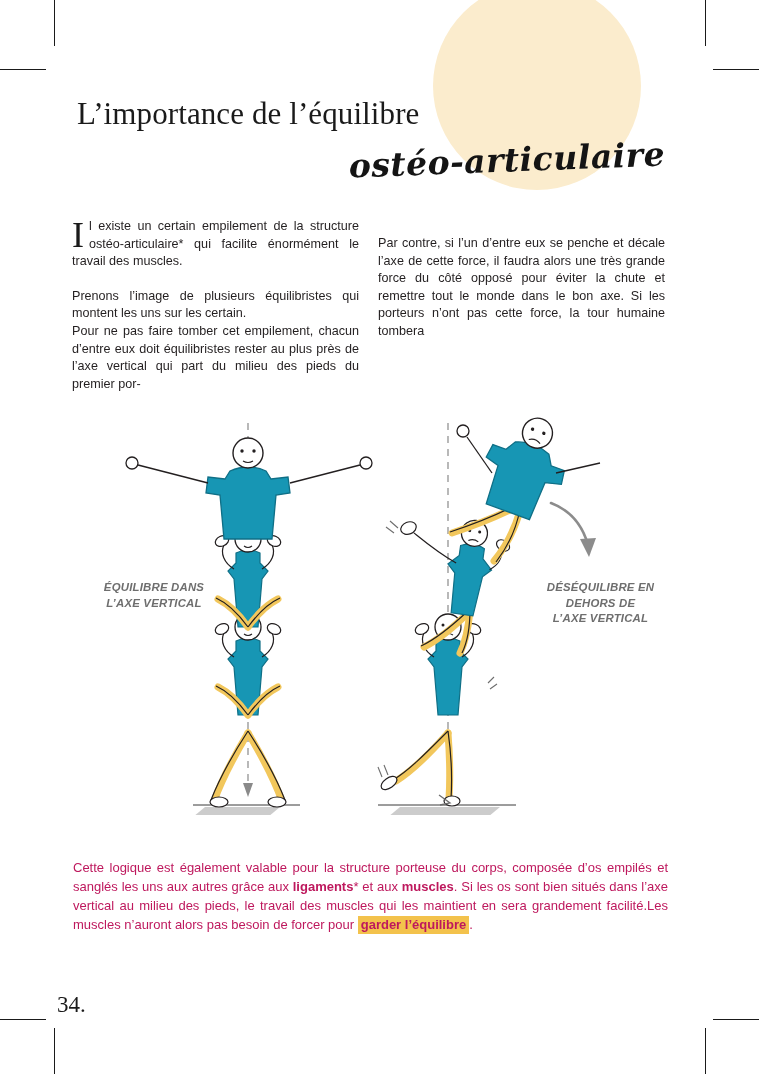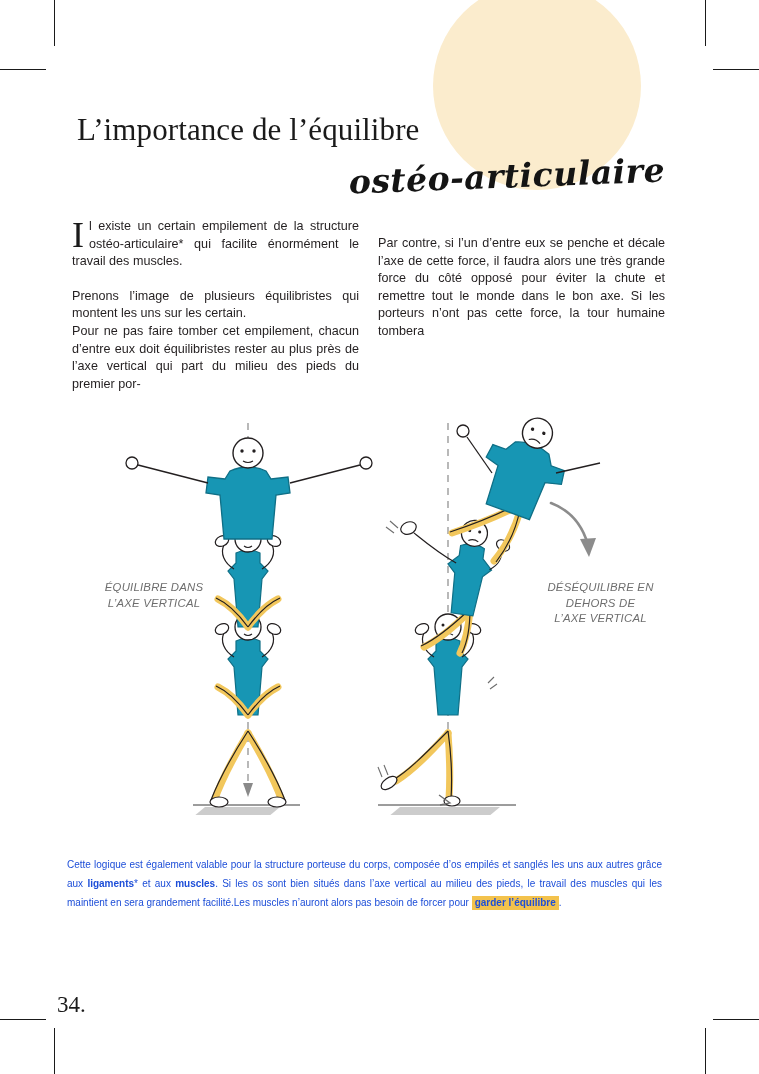--- a/index.html
+++ b/index.html
@@ -34,21 +34,21 @@
     width: 208px;
     height: 208px;
     border-radius: 50%;
     background: #fbeccd;
   }
 
   
   #title-block {
     position: absolute;
     left: 77px;
-    top: 112px;
+    top: 96px;
     width: 600px;
   }
   #title-main {
     font-family: "Liberation Serif", serif;
     font-size: 31px;
     line-height: 36px;
     color: #1a1a1a;
     letter-spacing: 0.1px;
     white-space: nowrap;
   }
@@ -110,33 +110,34 @@
 
   
   .caption {
     position: absolute;
     font-size: 11.4px;
     line-height: 15.5px;
     font-style: italic;
     color: #6e6e6e;
     text-align: center;
     letter-spacing: 0.2px;
+    font-weight: bold;
   }
   #caption-left  { left: 74px;  top: 580px; width: 160px; }
   #caption-right { left: 518px; top: 580px; width: 165px; }
 
   
   #closing {
     position: absolute;
-    left: 67px;
+    left: 73px;
     top: 845px;
     width: 595px;
-    font-size: 10px;
+    font-size: 13px;
     line-height: 19px;
-    color: #1d4ed8;
+    color: #be185d;
     text-align: justify;
   }
   #closing b { font-weight: bold; }
   .hl {
     background: #f3c24c;
     font-weight: bold;
     padding: 1px 3px 2px 3px;
   }
 
   

